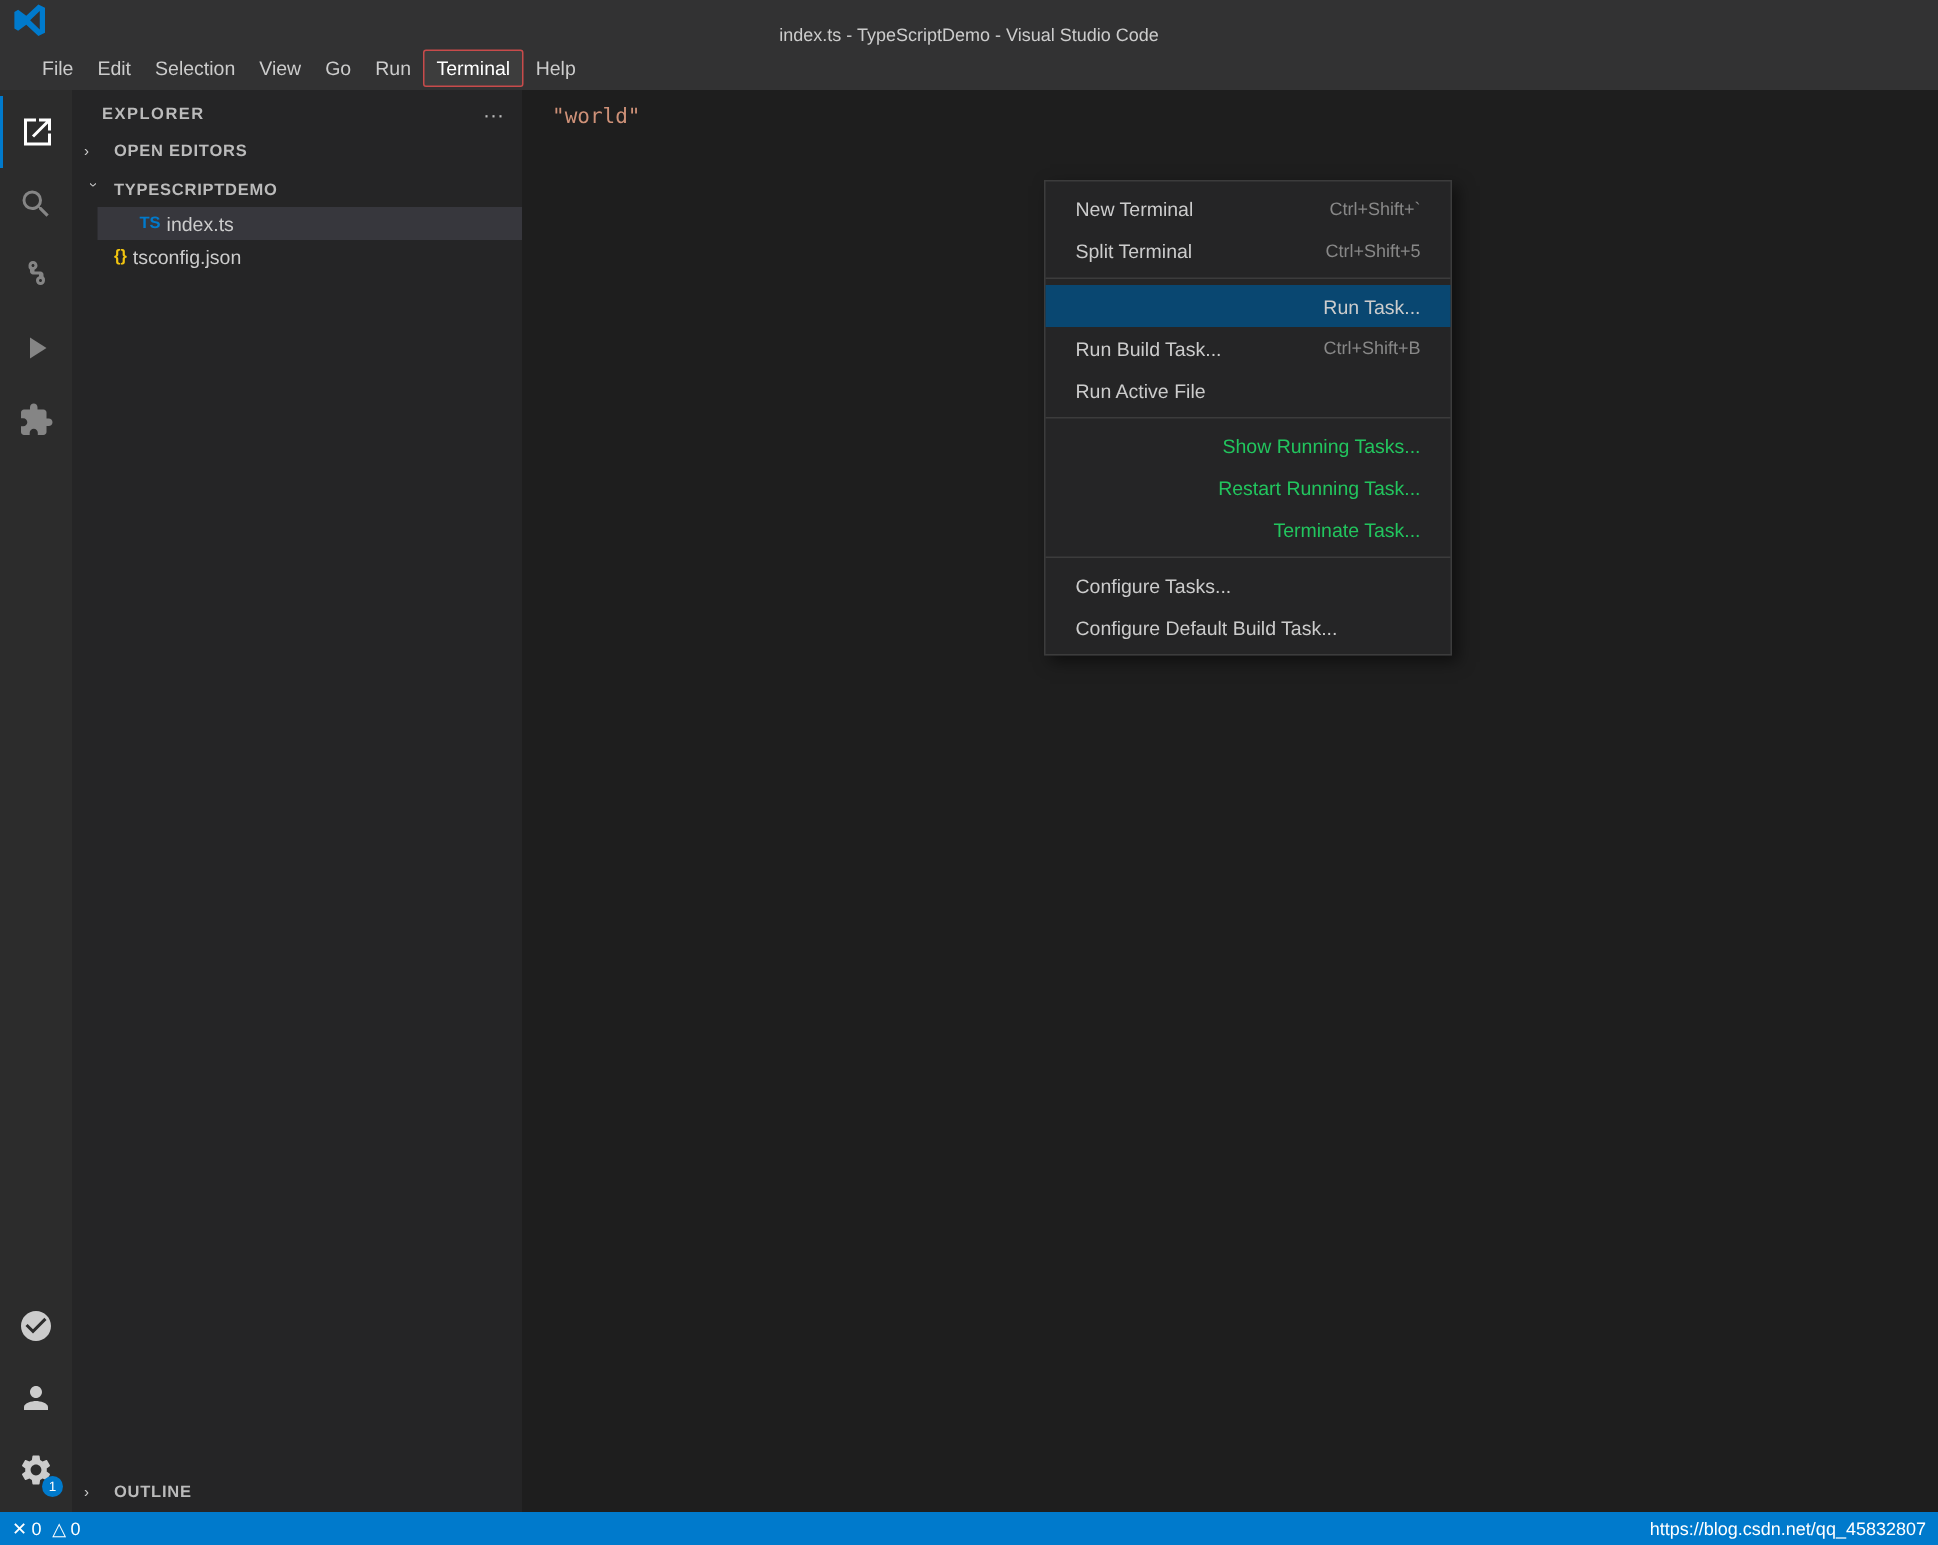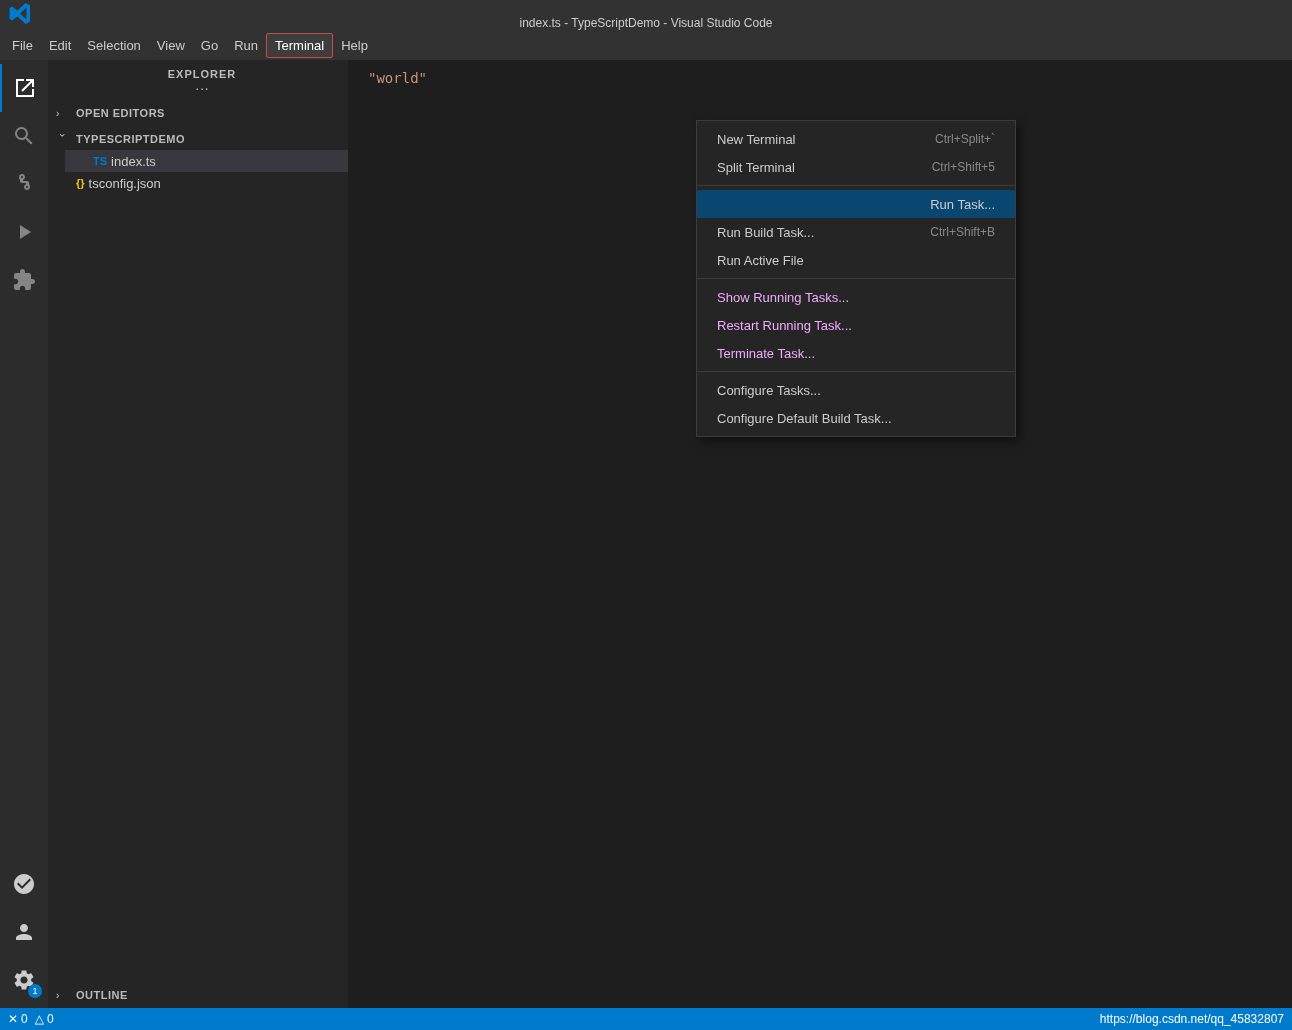--- a/index.html
+++ b/index.html
@@ -33,21 +33,21 @@
       top: 50%;
       transform: translateY(-50%);
     }
 
     
     .menu-bar {
       height: 30px;
       background: #323233;
       display: flex;
       align-items: center;
-      padding: 0 4px;
+      padding: 0 20px;
     }
     .menu-item {
       padding: 4px 8px;
       font-size: 13px;
       color: #cccccc;
       cursor: pointer;
       border-radius: 3px;
     }
     .menu-item.terminal-active {
       color: #ffffff;
@@ -113,21 +113,20 @@
       background: #252526;
       display: flex;
       flex-direction: column;
       overflow: hidden;
     }
     .sidebar-header {
       display: flex;
       align-items: center;
       justify-content: space-between;
       padding: 8px 12px 4px 20px;
-      flex-direction: column;
     }
     .sidebar-title {
       font-size: 11px;
       font-weight: 700;
       color: #bbbbbb;
       letter-spacing: 1px;
     }
     .sidebar-actions {
       color: #bbbbbb;
       font-size: 14px;
@@ -196,21 +195,21 @@
       top: 60px;
       left: 0;
       right: 0;
       bottom: 0;
       z-index: 100;
     }
     .terminal-dropdown {
       position: absolute;
       top: 0;
       left: 348px;
-      width: 320px;
+      width: 272px;
       background: #252526;
       border: 1px solid #3c3c3c;
       box-shadow: 4px 4px 10px rgba(0,0,0,0.5);
       z-index: 200;
     }
     .menu-section {
       padding: 4px 0;
     }
     .menu-section + .menu-section {
       border-top: 1px solid #3c3c3c;
@@ -218,22 +217,23 @@
     .dropdown-item {
       display: flex;
       align-items: center;
       justify-content: space-between;
       padding: 5px 20px;
       cursor: pointer;
       height: 28px;
     }
     .dropdown-item.highlighted { background: #094771; justify-content: flex-end; }
     .dropdown-item.disabled {
-      color: #f0abfc;
+      color: #22c55e;
       cursor: default;
+      justify-content: flex-end;
     }
     .item-label { font-size: 13px; }
     .item-shortcut {
       font-size: 12px;
       color: #888888;
     }
 
     
     .status-bar {
       height: 22px;
@@ -368,21 +368,21 @@
     <div class="editor-content">
       <span style="color:#ce9178;">"world"</span>
     </div>
 
     <div class="dropdown-overlay">
       <div class="terminal-dropdown">
 
         <div class="menu-section">
           <div class="dropdown-item">
             <span class="item-label">New Terminal</span>
-            <span class="item-shortcut">Ctrl+Split+`</span>
+            <span class="item-shortcut">Ctrl+Shift+`</span>
           </div>
           <div class="dropdown-item">
             <span class="item-label">Split Terminal</span>
             <span class="item-shortcut">Ctrl+Shift+5</span>
           </div>
         </div>
 
         <div class="menu-section">
           <div class="dropdown-item highlighted">
             <span class="item-label">Run Task...</span>

